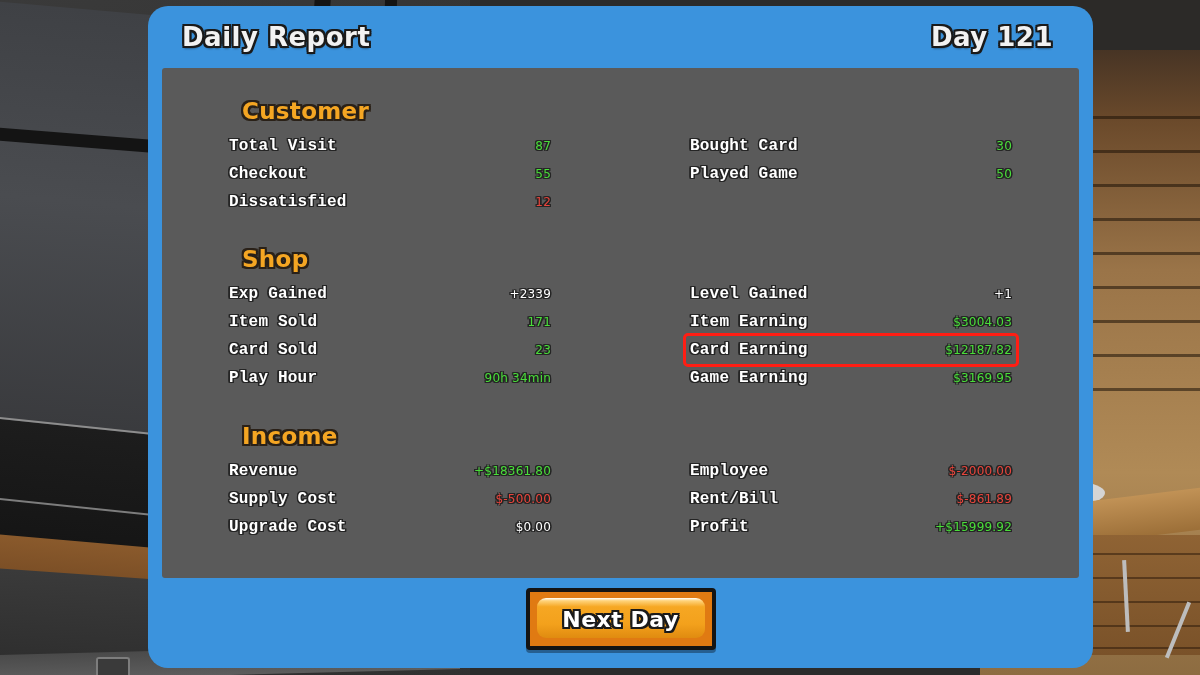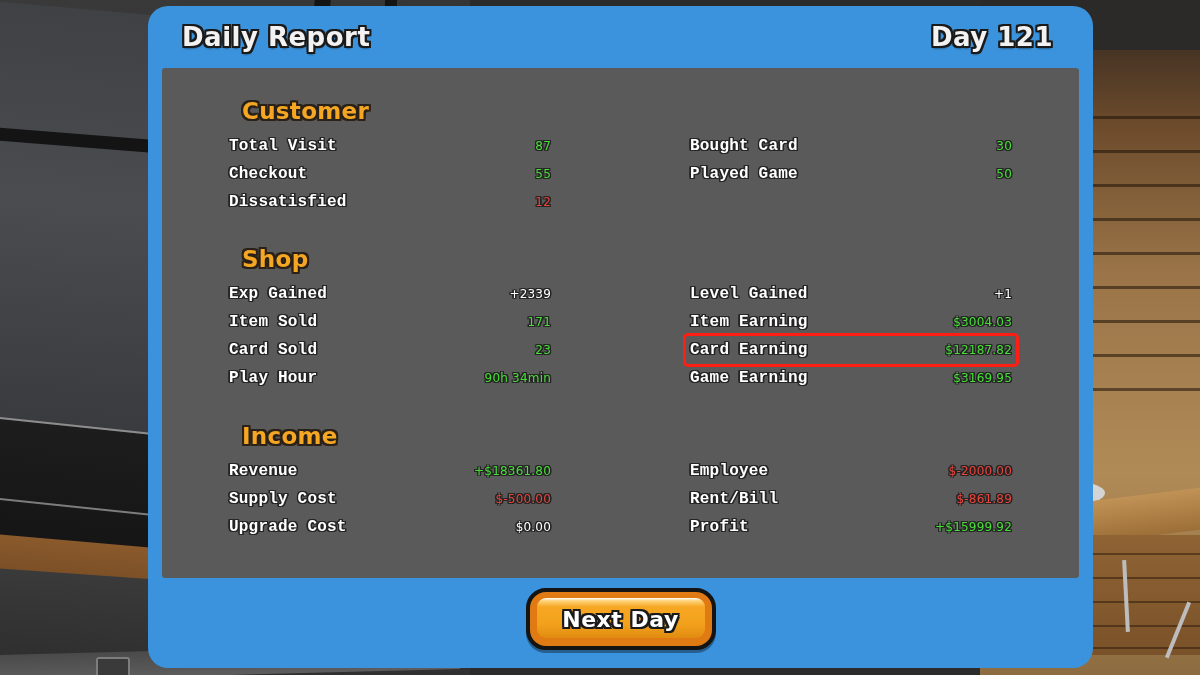--- a/index.html
+++ b/index.html
@@ -282,21 +282,21 @@
     position: absolute;
     left: 0; right: 0;
     bottom: 18px;
     display: flex;
     justify-content: center;
   }
   .next-day-btn {
     position: relative;
     width: 190px;
     height: 62px;
-    border-radius: 20px;
+    border-radius: 4px;
     background: #e07a12;
     border: 4px solid #141414;
     box-shadow: 0 3px 0 rgba(0,0,0,.35);
     cursor: pointer;
     display: flex;
     align-items: center;
     justify-content: center;
   }
   .next-day-inner {
     position: absolute;

